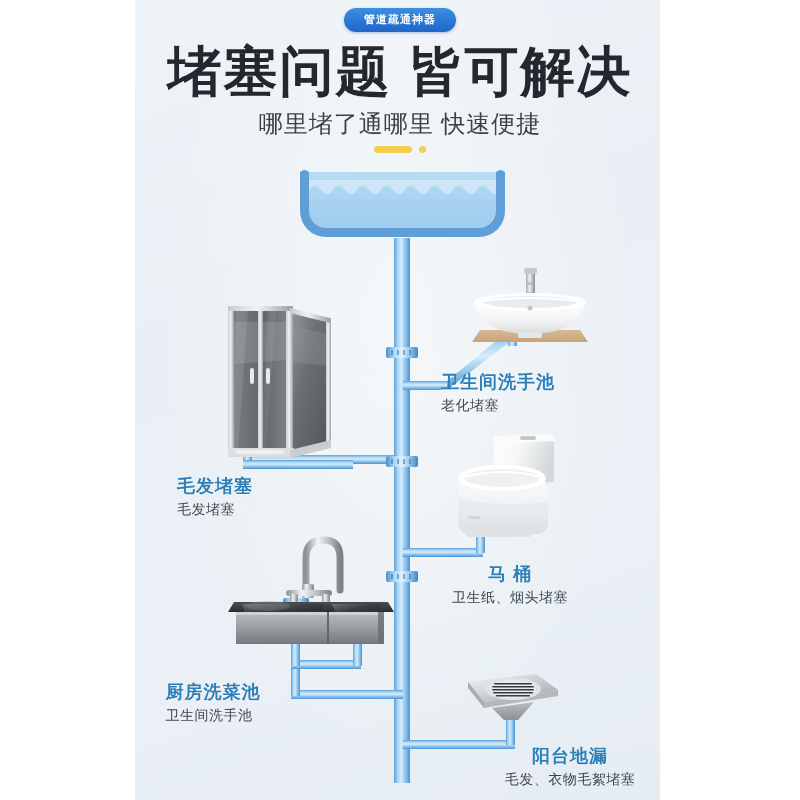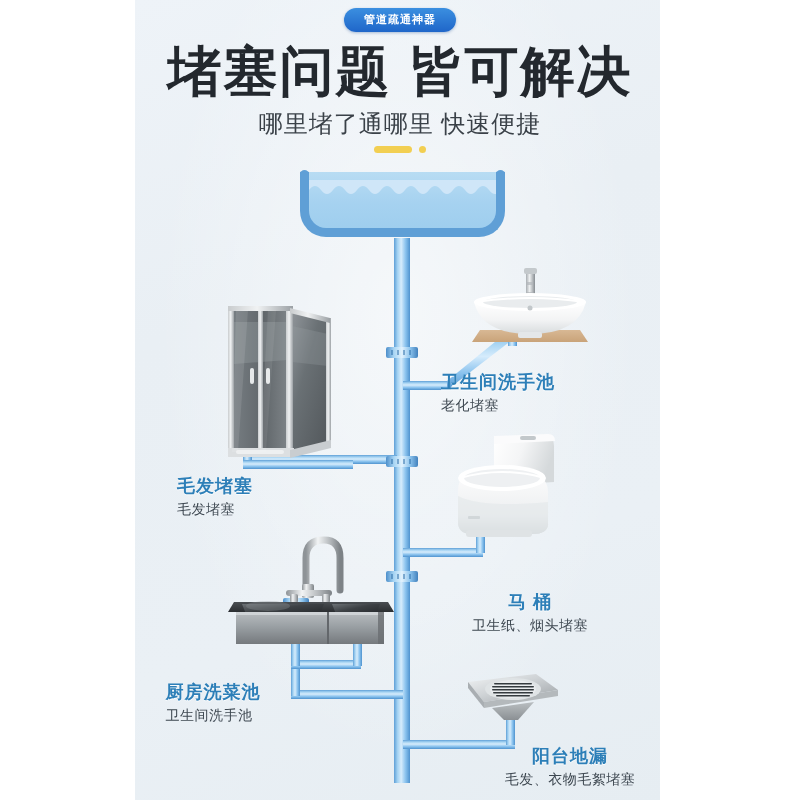--- a/index.html
+++ b/index.html
@@ -405,21 +405,21 @@
   <div class="label ctr" style="left: 498px; top: 370px; transform: translateX(-50%);">
     <div class="main">卫生间洗手池</div>
     <div class="sub">老化堵塞</div>
   </div>
 
   <div class="label ctr" style="left: 215px; top: 474px; transform: translateX(-50%);">
     <div class="main">毛发堵塞</div>
     <div class="sub">毛发堵塞</div>
   </div>
 
-  <div class="label ctr" style="left: 530px; top: 562px; transform: translateX(-50%); margin-top: 28px;">
+  <div class="label ctr" style="left: 510px; top: 562px; transform: translateX(-50%);">
     <div class="main">马 桶</div>
     <div class="sub">卫生纸、烟头堵塞</div>
   </div>
 
   <div class="label ctr" style="left: 213px; top: 680px; transform: translateX(-50%);">
     <div class="main">厨房洗菜池</div>
     <div class="sub">卫生间洗手池</div>
   </div>
 
   <div class="label ctr" style="left: 570px; top: 744px; transform: translateX(-50%);">

